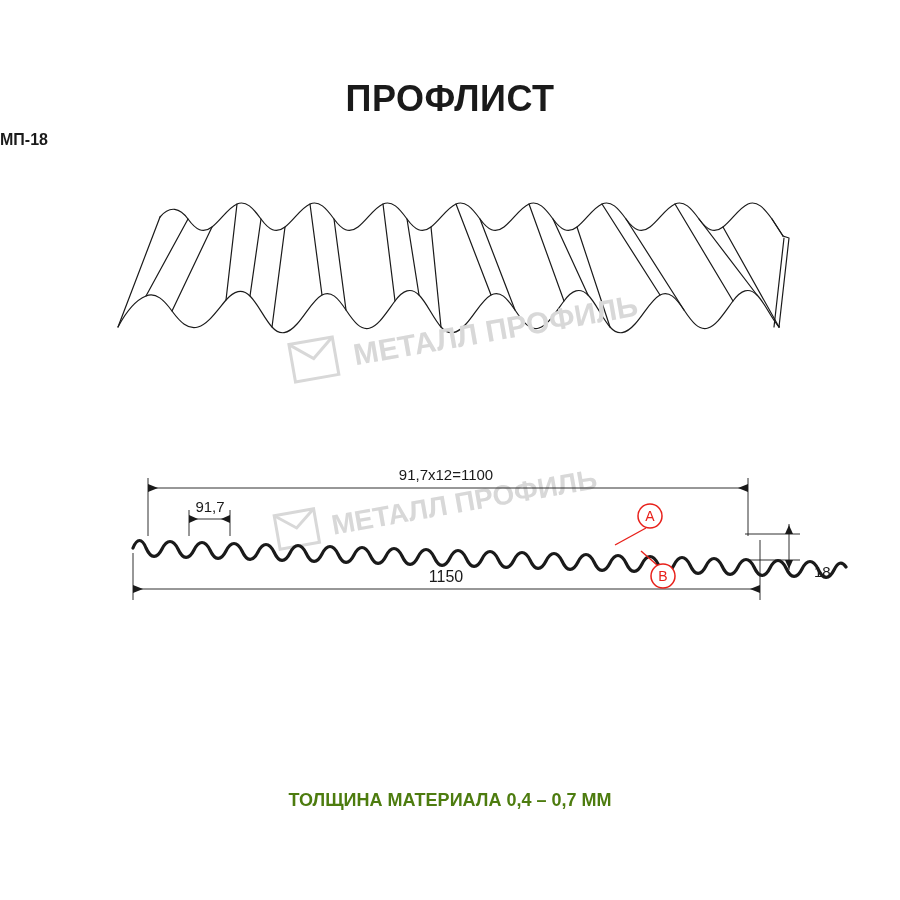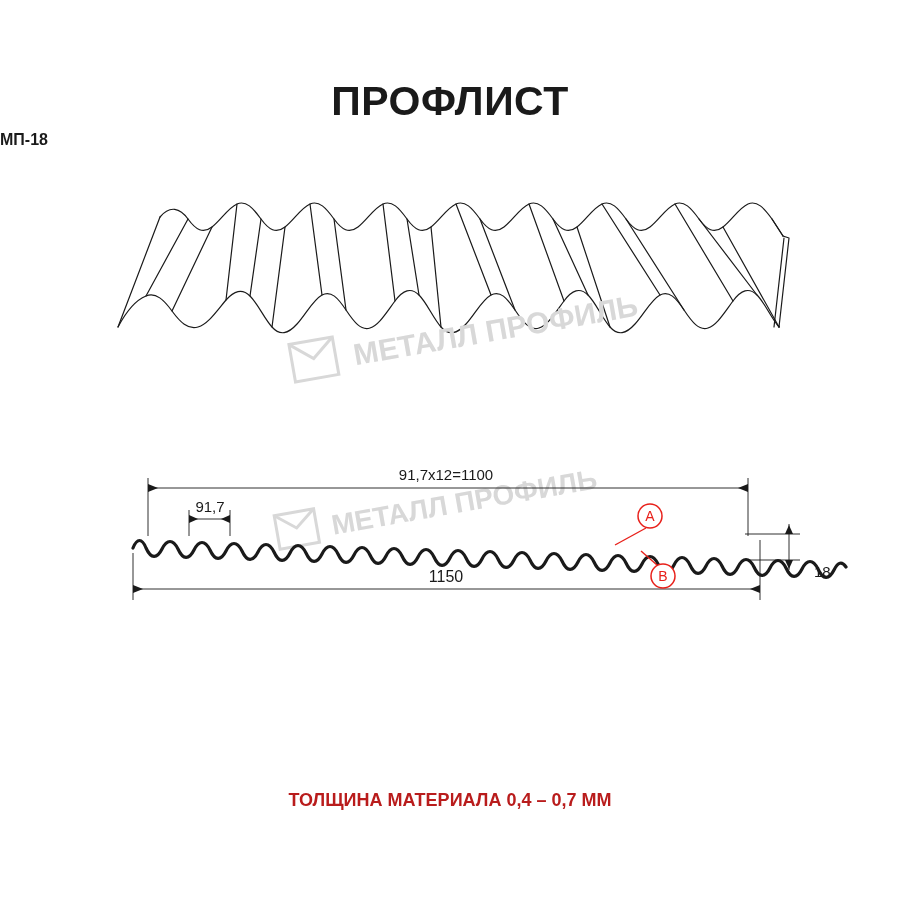--- a/index.html
+++ b/index.html
@@ -20,21 +20,21 @@
     inset: 0;
     width: 900px;
     height: 900px;
   }
   .title {
     position: absolute;
     top: 78px;
     left: 0;
     width: 900px;
     text-align: center;
-    font-size: 41px;
+    font-size: 36px;
     font-weight: bold;
     letter-spacing: 0.5px;
     color: #1a1a1a;
   }
   .subtitle {
     position: absolute;
     top: 131px;
     left: 0;
     width: 900px;
     text-align: left;
@@ -43,21 +43,21 @@
     color: #1a1a1a;
   }
   .footnote {
     position: absolute;
     top: 790px;
     left: 0;
     width: 900px;
     text-align: center;
     font-size: 18px;
     font-weight: bold;
-    color: #b91c1c;
+    color: #4d7c0f;
   }
   svg text {
     font-family: "Liberation Sans", sans-serif;
   }
   .wm {
     fill: #d8d8d8;
     font-weight: bold;
   }
 </style>
 </head>

